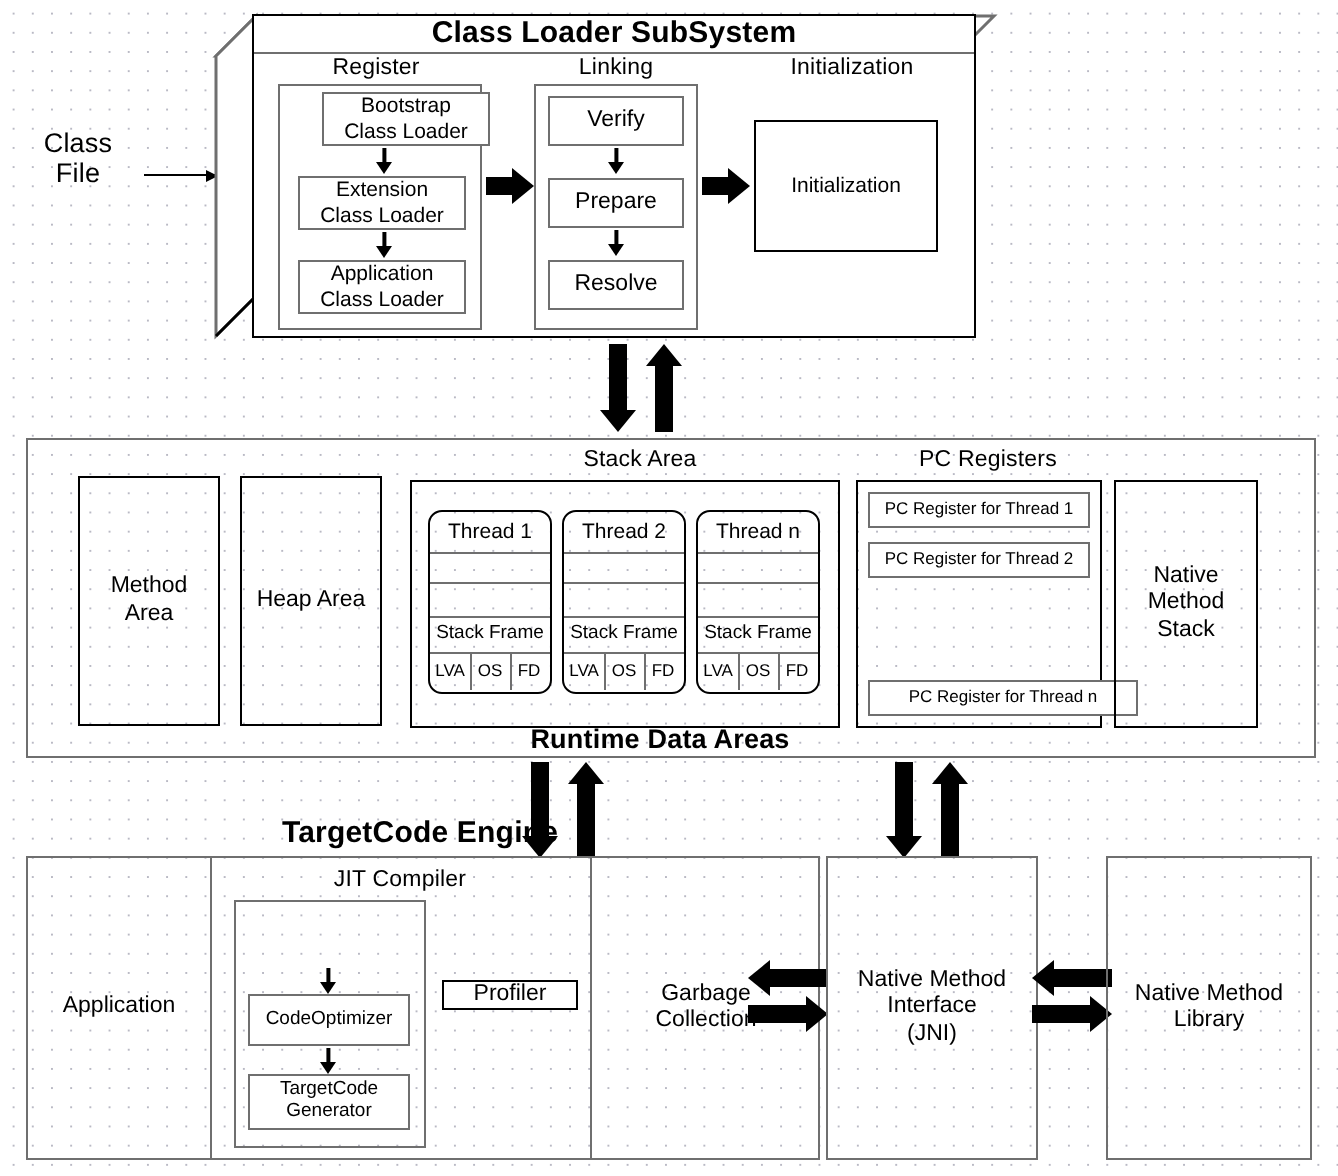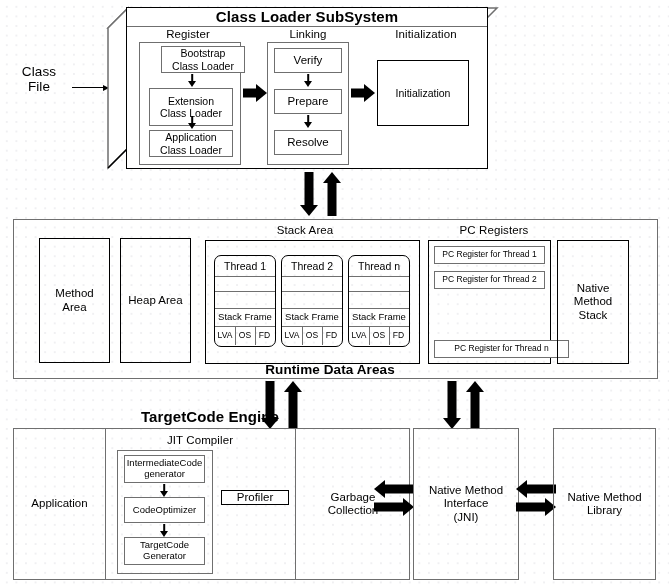--- a/index.html
+++ b/index.html
@@ -103,21 +103,21 @@
   <div class="lbl f11" style="left:260px;top:28px;width:96px;">Linking</div>
   <div class="lbl f11" style="left:372px;top:28px;width:108px;">Initialization</div>
 
   <div class="box b-gray" style="left:139px;top:42px;width:102px;height:123px;"></div>
   <div class="ctr b-gray fill f10" style="left:149px;top:46px;width:84px;height:27px;margin-left:12px;">Bootstrap
 Class Loader</div>
   <div class="tarrow" style="left:187px;top:74px;width:10px;height:13px;">
     <span class="stem"></span>
       <span class="head"></span>
   </div>
-  <div class="ctr b-gray fill f10" style="left:149px;top:88px;width:84px;height:38px;">Extension
+  <div class="ctr b-gray fill f10" style="left:149px;top:88px;width:84px;height:27px;">Extension
 Class Loader</div>
   <div class="tarrow" style="left:187px;top:116px;width:10px;height:13px;">
     <span class="stem"></span>
       <span class="head"></span>
   </div>
   <div class="ctr b-gray fill f10" style="left:149px;top:130px;width:84px;height:27px;">Application
 Class Loader</div>
 
   <div class="barrow-r" style="left:243px;top:84px;width:24px;height:18px;">
     <span class="shaft" style="width:15px;"></span>
@@ -155,21 +155,21 @@
 
   <div class="box b-gray" style="left:13px;top:219px;width:645px;height:160px;"></div>
 
   <div class="lbl f13 bold" style="left:200px;top:362px;width:260px;">Runtime Data Areas</div>
 
   <div class="ctr b-dark f11" style="left:39px;top:238px;width:71px;height:125px;">Method
 Area</div>
 
   <div class="ctr b-dark f11" style="left:120px;top:238px;width:71px;height:125px;">Heap Area</div>
 
-  <div class="lbl f11" style="left:205px;top:224px;width:200px;">Stack Area</div>
+  <div class="lbl f11" style="left:220px;top:224px;width:200px;">Stack Area</div>
   <div class="box b-dark" style="left:205px;top:240px;width:215px;height:124px;"></div>
 
   <div class="box b-dark round" style="left:214px;top:255px;width:62px;height:92px;">
     <div class="ctr f10" style="left:0;top:0;width:100%;height:20px;">Thread 1</div>
     <div class="hsep" style="left:0;top:20px;width:100%;"></div>
     <div class="hsep" style="left:0;top:35px;width:100%;"></div>
     <div class="hsep" style="left:0;top:52px;width:100%;"></div>
     <div class="ctr f9" style="left:0;top:52px;width:100%;height:18px;">Stack Frame</div>
     <div class="hsep" style="left:0;top:70px;width:100%;"></div>
     <div class="ctr f8" style="left:0;top:70px;width:20px;height:19px;">LVA</div>
@@ -236,22 +236,20 @@
 
   <div class="lbl f15 bold" style="left:110px;top:409px;width:200px;">TargetCode Engine</div>
 
   <div class="box b-gray" style="left:13px;top:428px;width:397px;height:152px;"></div>
 
   <div class="ctr f11" style="left:13px;top:428px;width:93px;height:152px;">Application</div>
   <div class="sep" style="left:105px;top:429px;height:151px;background:#6f6f6f;"></div>
 
   <div class="lbl f11" style="left:107px;top:434px;width:186px;">JIT Compiler</div>
   <div class="box b-gray" style="left:117px;top:450px;width:96px;height:124px;"></div>
-  <div class="ctr b-gray fill f9" style="left:124px;top:455px;width:81px;height:28px;">IntermediateCode
-generator</div>
   <div class="tarrow" style="left:159px;top:484px;width:10px;height:13px;">
     <span class="stem"></span>
       <span class="head"></span>
   </div>
   <div class="ctr b-gray fill f9" style="left:124px;top:497px;width:81px;height:26px;">CodeOptimizer</div>
   <div class="tarrow" style="left:159px;top:524px;width:10px;height:13px;">
     <span class="stem"></span>
       <span class="head"></span>
   </div>
   <div class="ctr b-gray fill f9" style="left:124px;top:537px;width:81px;height:28px;">TargetCode

